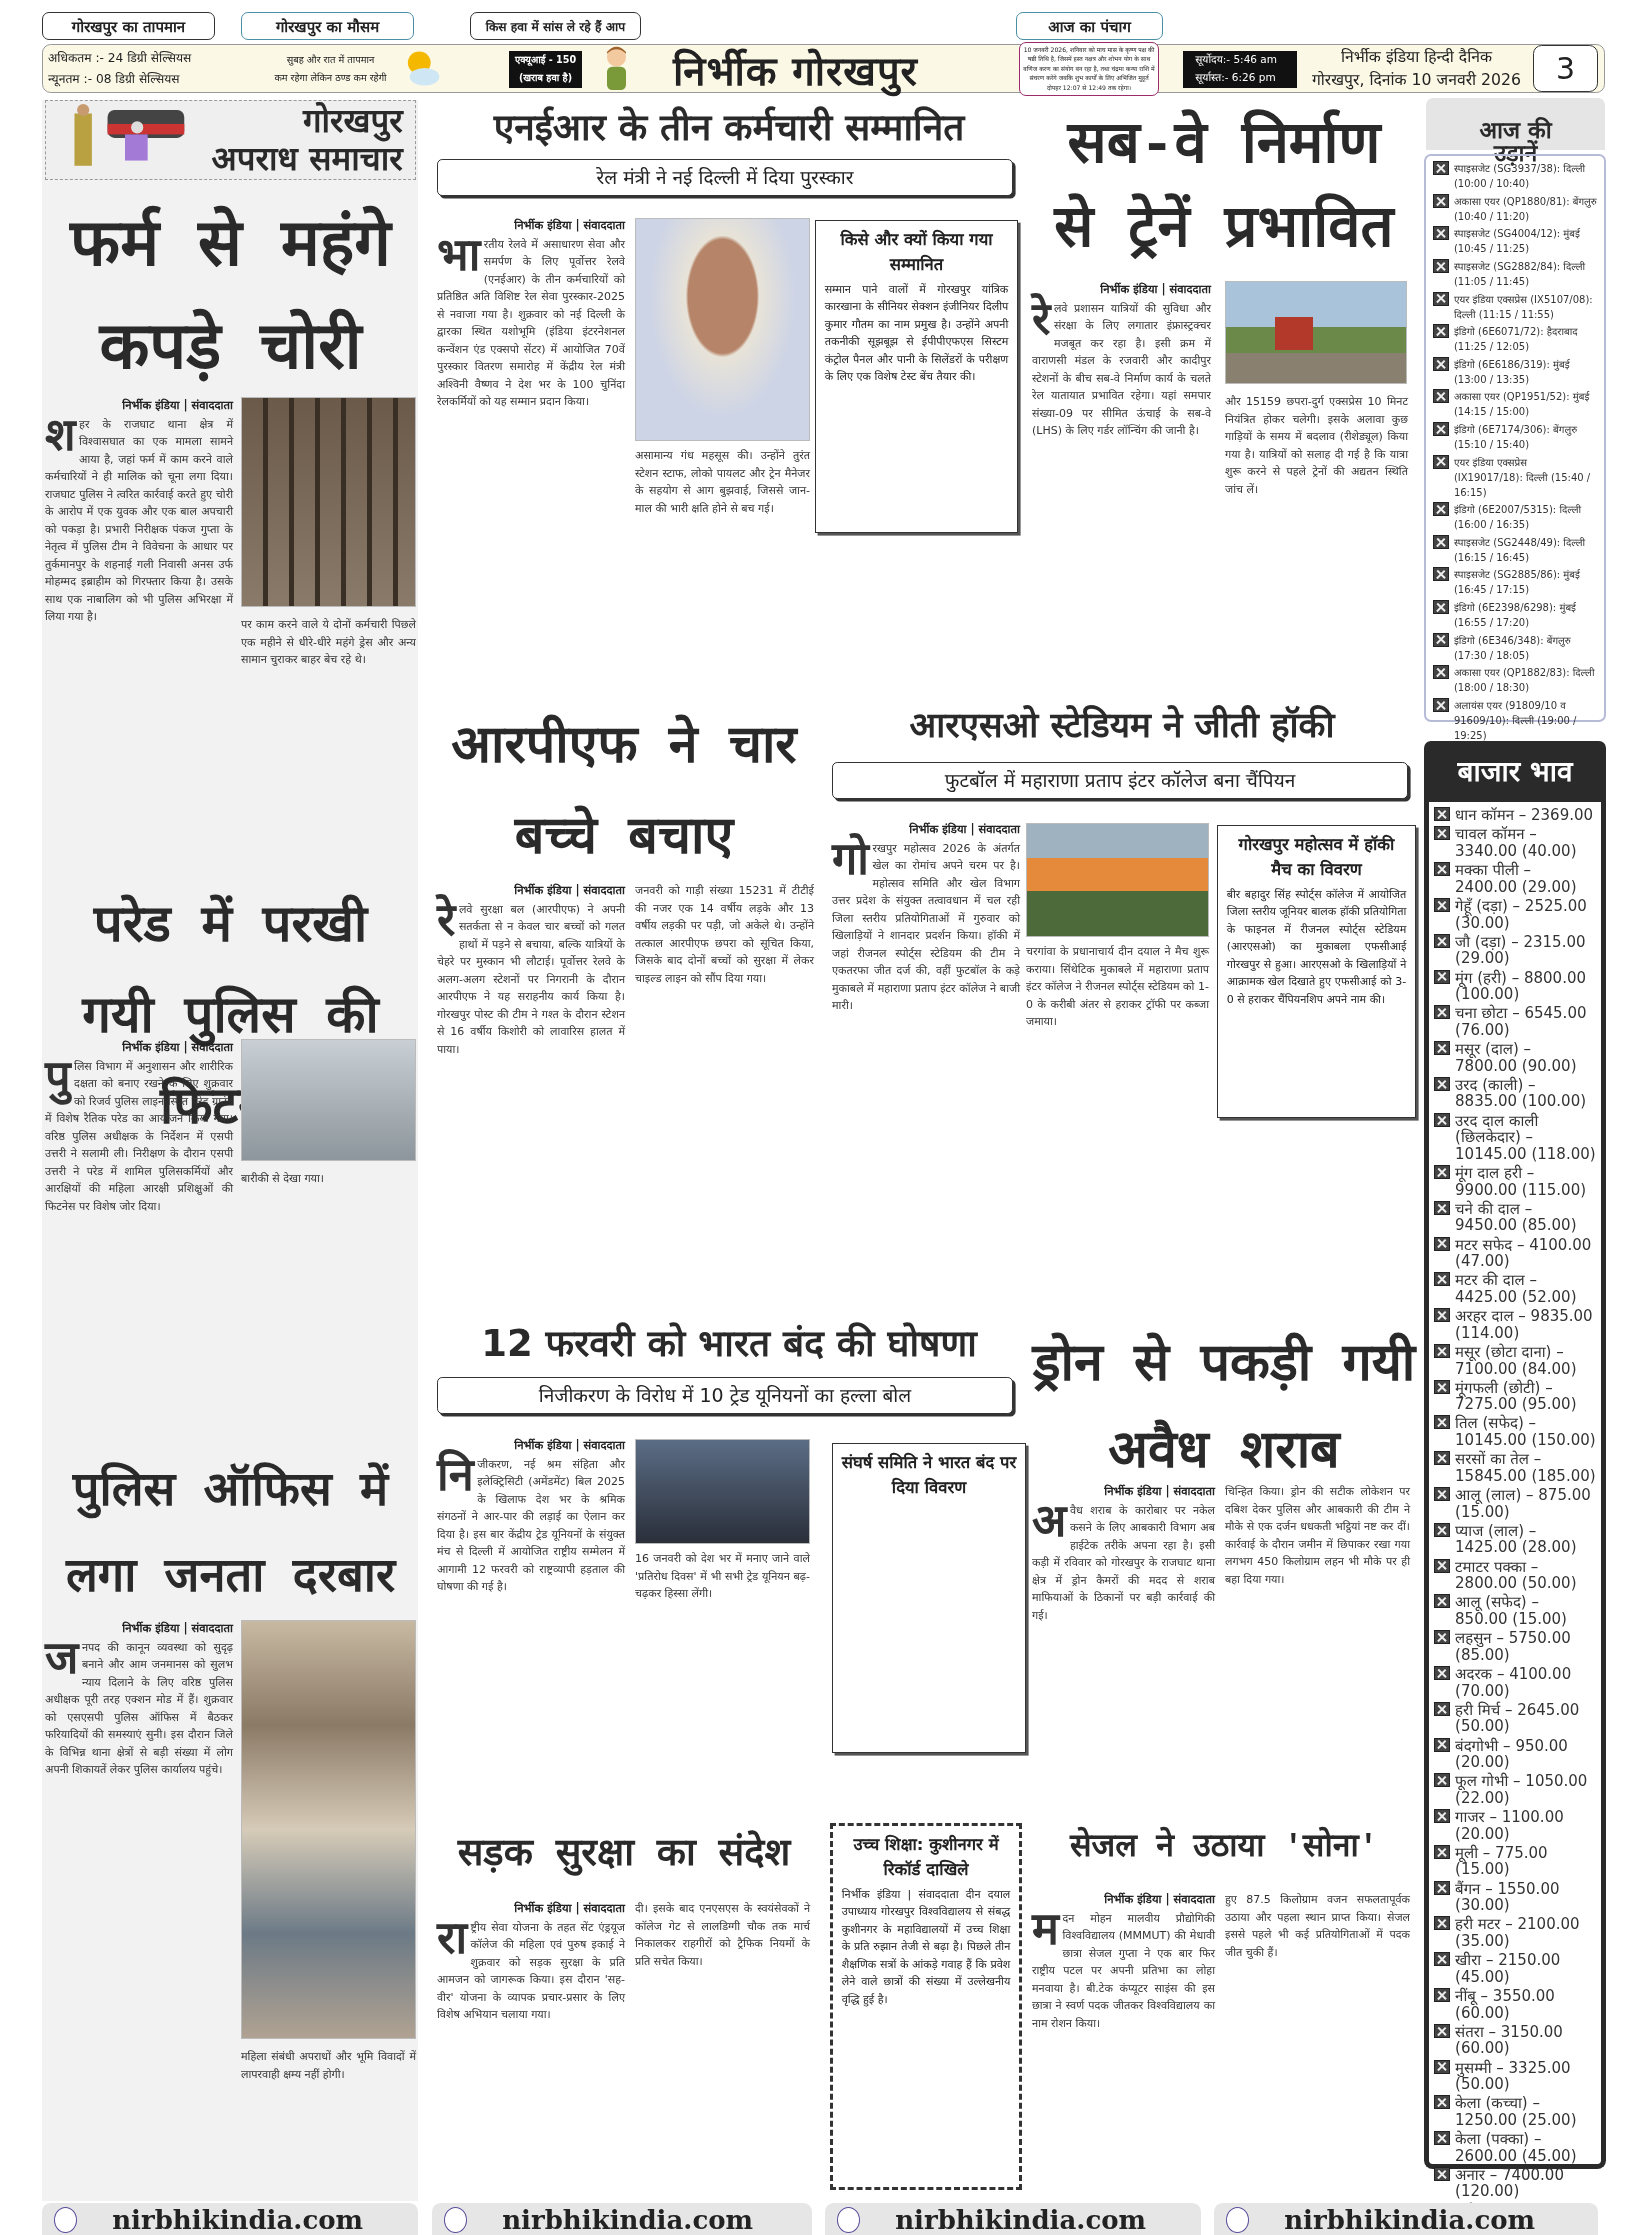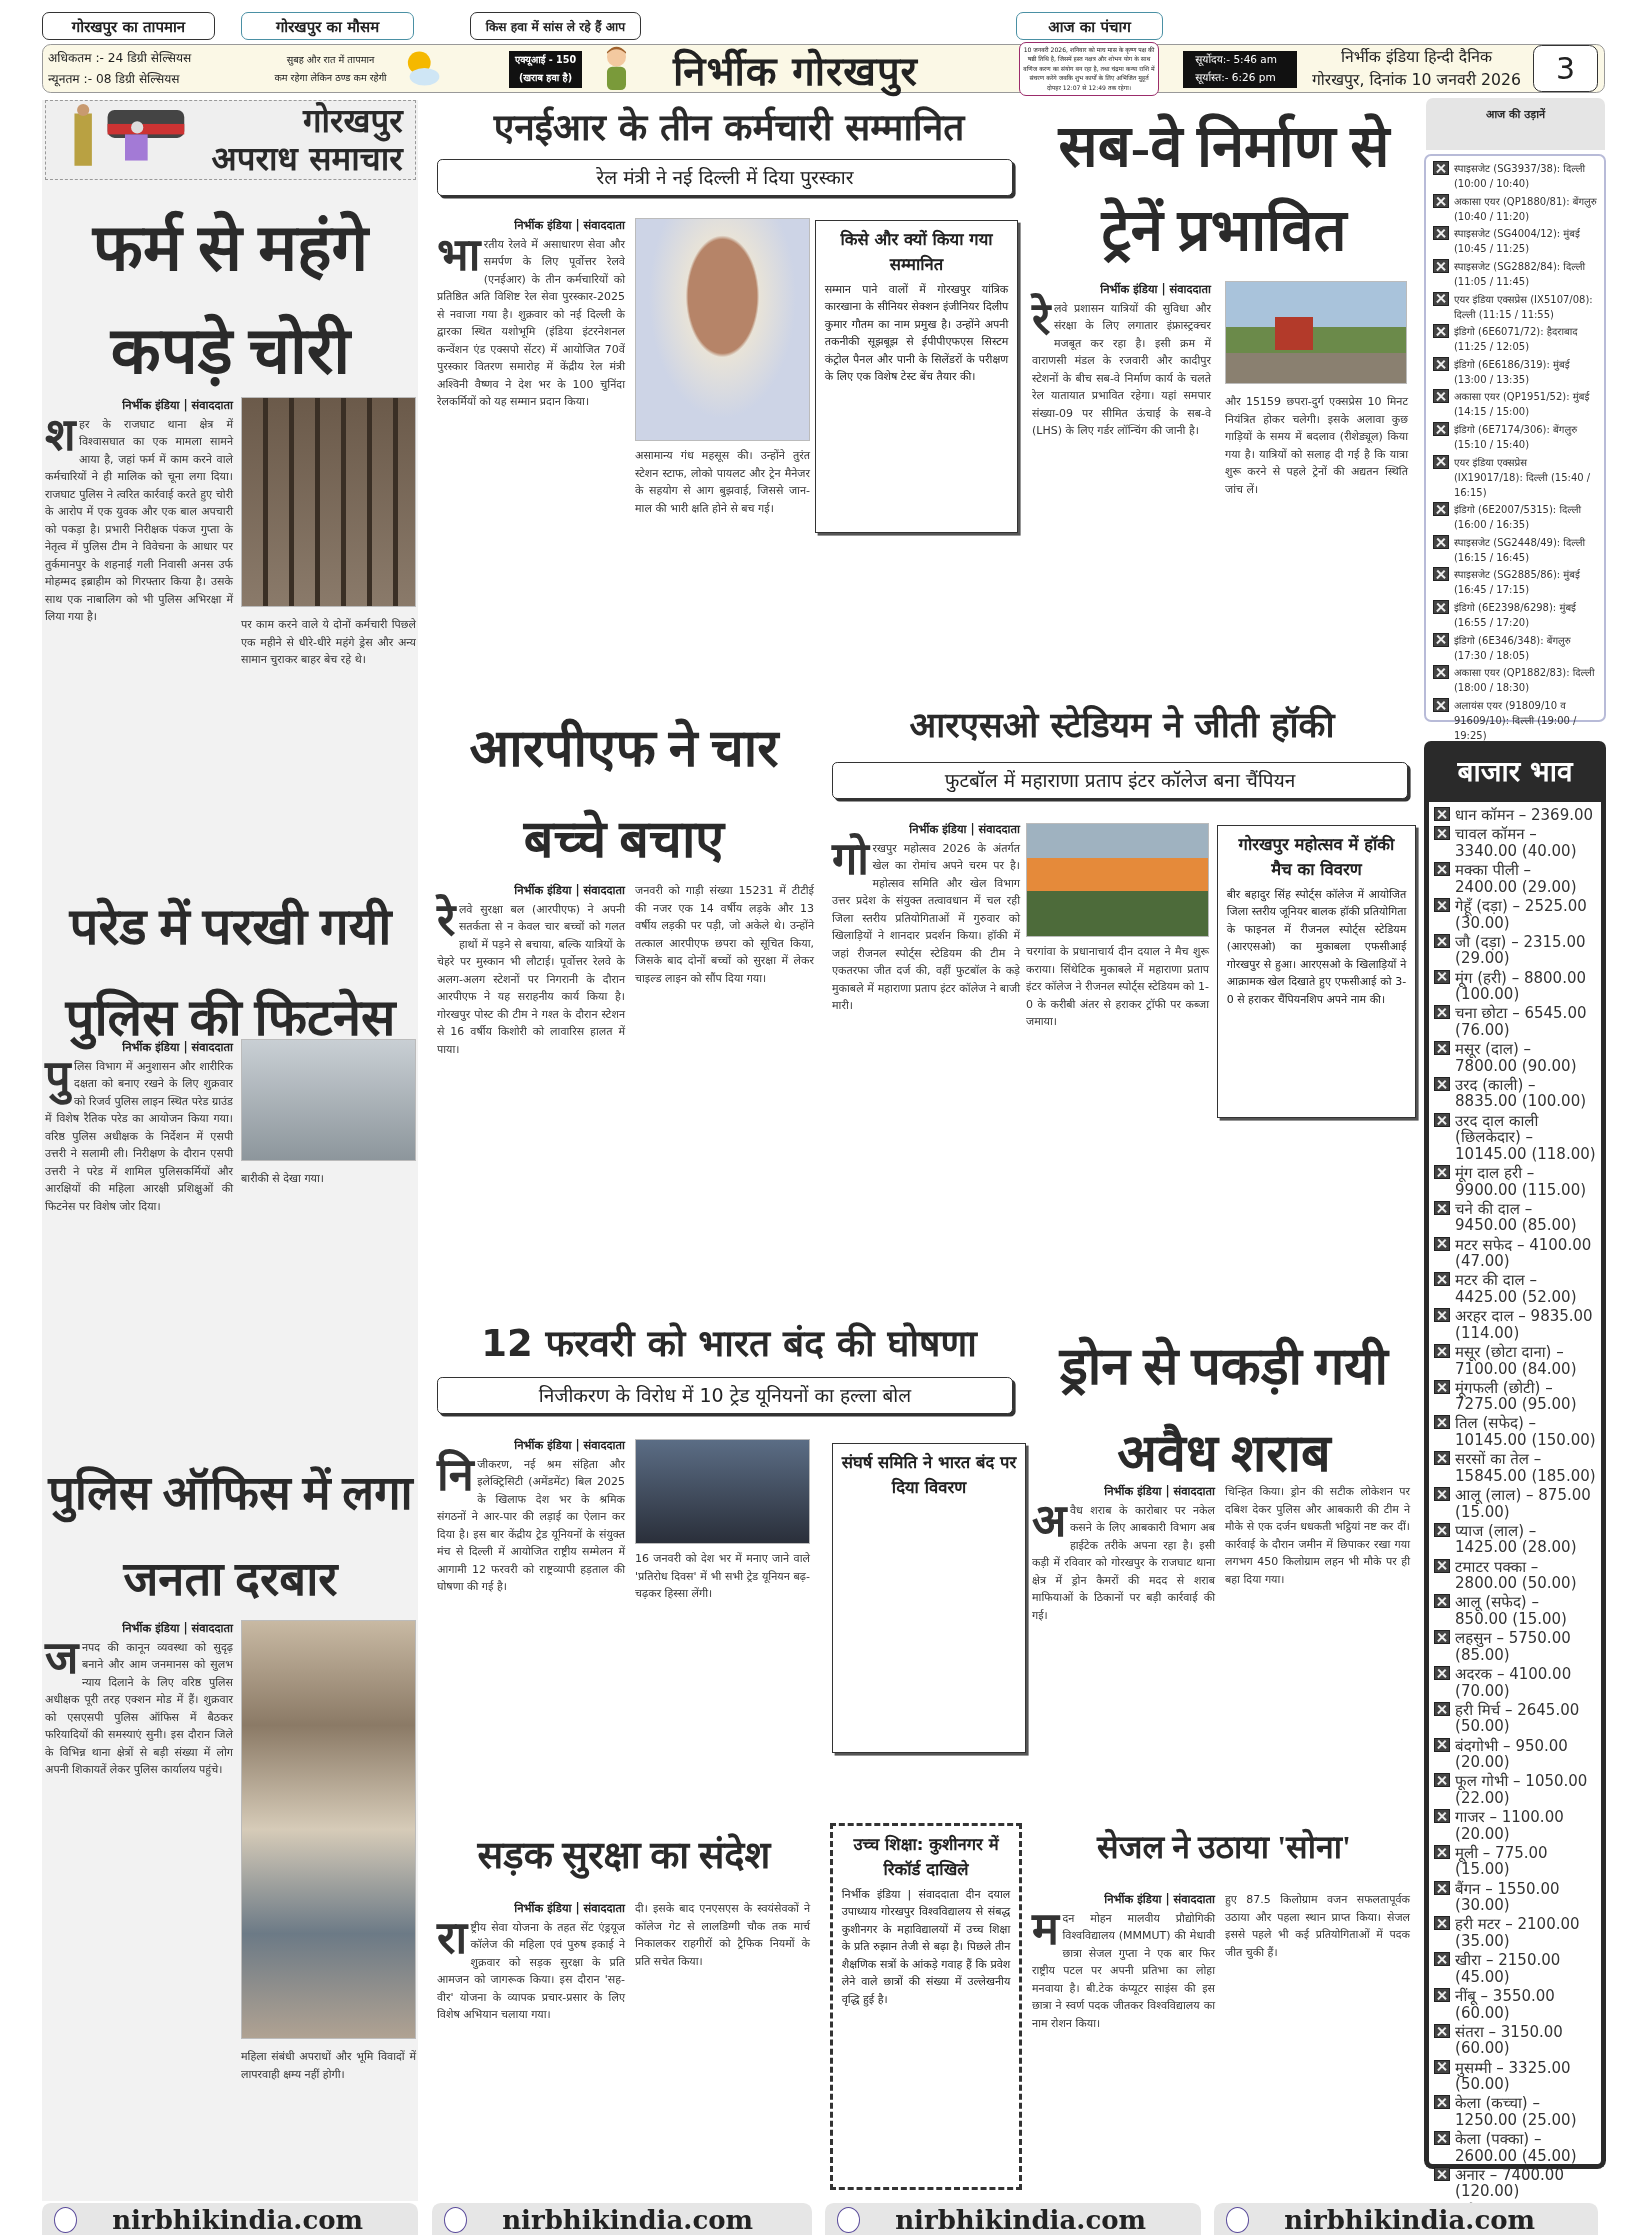--- a/index.html
+++ b/index.html
@@ -16,21 +16,21 @@
 .aqi{position:absolute;top:51px;left:509px;width:73px;height:37px;background:#111;color:#fff;font-size:9.6px;text-align:center;line-height:17.5px;font-weight:bold}
 .kid{position:absolute;top:45px;left:599px;width:35px;height:45px}
 .brand{position:absolute;top:42px;left:673px;font-size:40px;font-weight:bold;font-family:"DejaVu Serif",serif;color:#222;letter-spacing:0.9px}
 .panch{position:absolute;top:42px;left:1019px;width:140px;height:54px;border:1.7px solid #9b2c6b;border-radius:7px;font-size:6.1px;text-align:center;line-height:9.6px;padding:1.7px;background:#fff}
 .sunbox{position:absolute;top:51px;left:1183px;width:114px;height:37px;background:#111;color:#fff;font-size:10.5px;line-height:17.5px;padding-left:12.2px}
 .dailyname{position:absolute;top:45px;left:1303px;width:227px;text-align:center;font-size:15.7px;line-height:23px}
 .pageno{position:absolute;top:45px;left:1533px;width:65px;height:47px;border:1.7px solid #333;border-radius:8.7px;display:flex;align-items:center;justify-content:center;font-size:30px;background:#fff}
 
 .col{position:absolute;background:#f2f2f2}
 .hl{font-weight:bold;color:#2a2a2a;line-height:1.12;text-align:center}
-.hl.serif{font-family:Liberation Serif, serif}
+.hl.serif{font-family:Liberation Mono, monospace}
 .sub{border:1.7px solid #333;border-radius:5.2px;text-align:center;font-weight:normal;font-size:19px;padding:4.4px 3.5px;background:#fff;box-shadow:2.6px 2.6px 0 #333}
 .byline{font-size:11.4px;font-weight:bold;text-align:right;margin-bottom:3.5px}
 .body{font-size:11px;line-height:17.5px;text-align:justify;color:#333}
 .drop{float:left;font-size:45px;line-height:38px;margin-right:3.5px;font-weight:bold;font-family:"DejaVu Serif",serif}
 .photo{position:absolute;border:0.9px solid #bbb}
 .box{position:absolute;border:1.7px solid #333;background:#fff;padding:7px 8.7px;box-shadow:2.6px 2.6px 0 #555}
 .box .bt{font-size:16.6px;font-weight:bold;text-align:center;line-height:24.5px}
 .box .bb{font-size:11px;line-height:17.5px;text-align:justify;margin-top:3.5px}
 .dashed{border:3.5px dashed #333;box-shadow:none}
 
@@ -201,21 +201,21 @@
 </div>
 
 <div class="abs hl serif" style="left:1032px;top:1830px;width:384px;font-size:32px">सेजल ने उठाया 'सोना'</div>
 <div class="abs" style="left:1032px;top:1891px;width:183px">
   <div class="byline">निर्भीक इंडिया | संवाददाता</div>
   <div class="body"><span class="drop">म</span><span>दन मोहन मालवीय प्रौद्योगिकी विश्वविद्यालय (MMMUT) की मेधावी छात्रा सेजल गुप्ता ने एक बार फिर राष्ट्रीय पटल पर अपनी प्रतिभा का लोहा मनवाया है। बी.टेक कंप्यूटर साइंस की इस छात्रा ने स्वर्ण पदक जीतकर विश्वविद्यालय का नाम रोशन किया।</span></div>
 </div>
 <div class="abs body" style="left:1225px;top:1891px;width:185px">हुए 87.5 किलोग्राम वजन सफलतापूर्वक उठाया और पहला स्थान प्राप्त किया। सेजल इससे पहले भी कई प्रतियोगिताओं में पदक जीत चुकी हैं।</div>
 
 <div class="abs" style="left:1426px;top:98px;width:179px;height:52px;background:#e5e5e5;border-radius:7px 7px 0 0">
-  <div class="hl" style="font-size:11px;padding-top:5.2px;line-height:23px;width:105px;margin:0 auto">आज की उड़ानें</div>
+  <div class="hl" style="font-size:23px;padding-top:5.2px;line-height:23px;width:105px;margin:16px auto">आज की उड़ानें</div>
 </div>
 <div class="side" style="top:154px;height:568px;border:2.6px solid #b8bbd8;border-radius:7px;padding:5.2px 5.2px 5.2px 7px;left:1424px;width:182px" id="flights">
     <div class="sideitem">
       <span class="ic"></span>
       <span>स्पाइसजेट (SG3937/38): दिल्ली (10:00 / 10:40)</span>
     </div>
     <div class="sideitem">
       <span class="ic"></span>
       <span>अकासा एयर (QP1880/81): बेंगलुरु (10:40 / 11:20)</span>
     </div>

